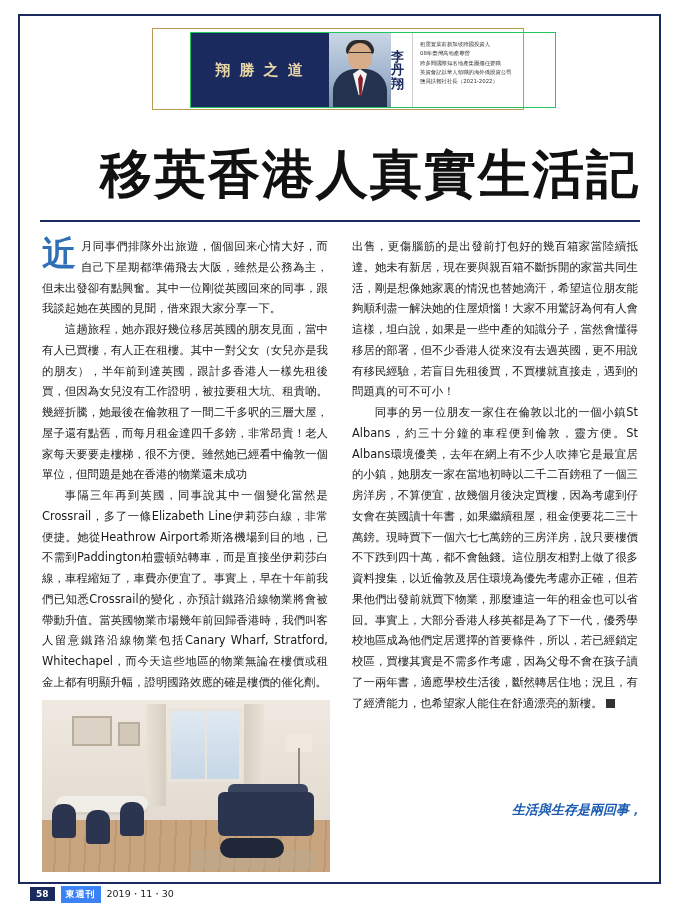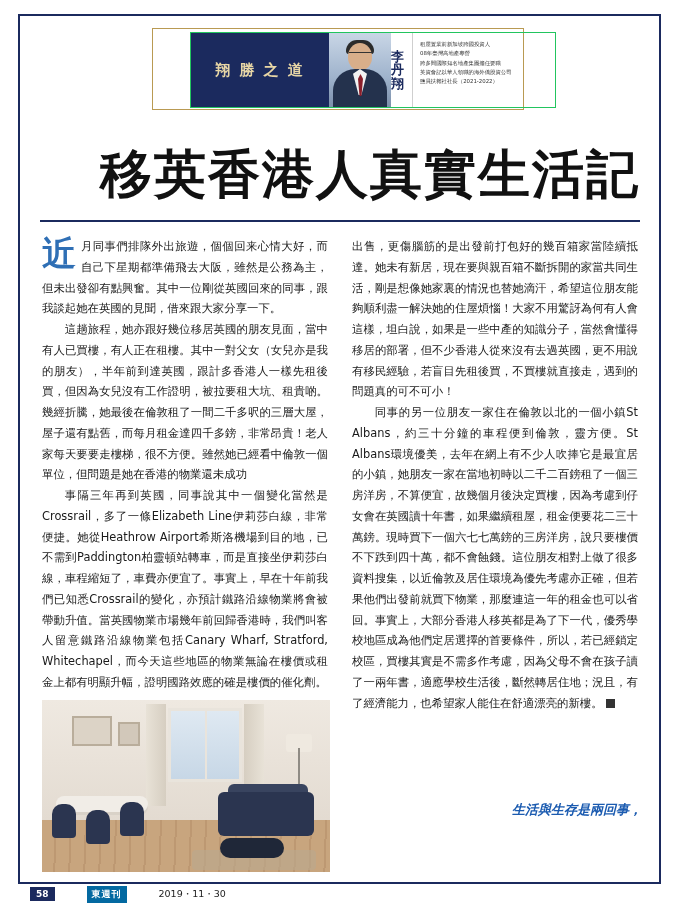--- a/index.html
+++ b/index.html
@@ -296,32 +296,31 @@
     width: 643px; height: 2px;
     background: #1b2a5e;
   }
   .footer {
     position: absolute;
     left: 30px; top: 886px;
     display: flex;
     align-items: center;
     height: 16px;
     font-family: "DejaVu Sans", sans-serif;
-    gap: 26px;
   }
   .pagenum {
     background: #1b2a5e;
     color: #fff;
     font-size: 9px;
     font-weight: bold;
     padding: 2px 6px;
     margin-right: 6px;
   }
   .masthead {
-    background: #0369a1;
+    background: #3b82f6;
     color: #fff;
     font-size: 9px;
     font-weight: bold;
     padding: 2px 5px;
     letter-spacing: 1px;
     margin-right: 6px;
   }
   .footdate {
     color: #222;
     font-size: 9.5px;

